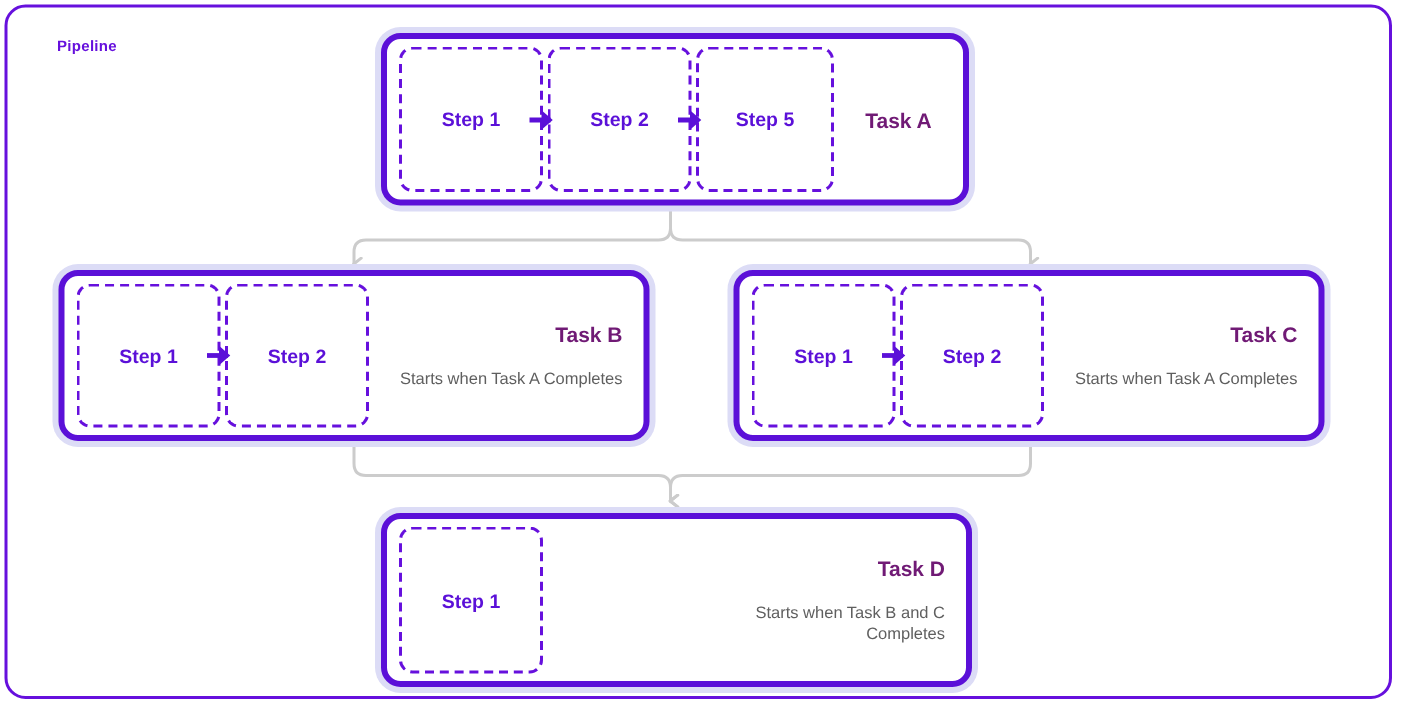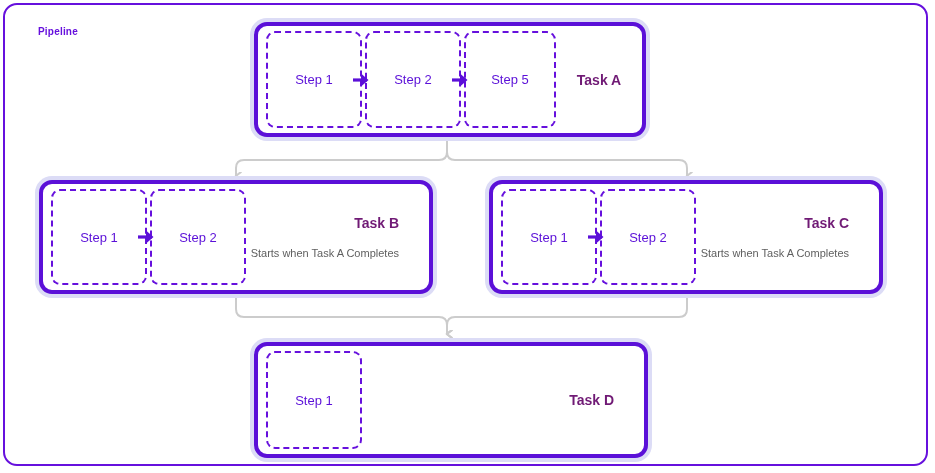--- a/index.html
+++ b/index.html
@@ -42,34 +42,34 @@
   }
   .steps-row{
     display:flex;align-items:center;
     padding:8px 0 8px 8px;
   }
   .step-box{
     box-sizing:border-box;
     border:2px dashed #6610dd;
     border-radius:9px;
     display:flex;align-items:center;justify-content:center;
-    color:#5b10d8;font-size:13px;font-weight:normal;
+    color:#5b10d8;font-size:13px;font-weight:bold;
     background:transparent;
   }
   .step-arrow{
     position:relative;
     width:0px;height:0px;
     z-index:5;
   }
   .step-arrow svg{position:absolute;left:-13px;top:-9px;}
 
   .task-meta{
     flex:1;
     display:flex;flex-direction:column;align-items:flex-end;justify-content:center;
-    padding-right:30px;text-align:right;
+    padding-right:14px;text-align:right;
   }
   .task-title{
     font-size:14px;font-weight:bold;color:#701a75;
     line-height:18px;
   }
   .task-sub{
     font-size:11px;color:#5f5f5f;line-height:14px;margin-top:14px;
     max-width:160px;
   }
   .task-meta.nosub{justify-content:center;}
@@ -161,17 +161,18 @@
     </div>
   </div>
 
   <div class="task-card" style="left:254px;top:342px;width:394px;height:116px;">
     <div class="card-inner">
       <div class="steps-row">
         <div class="step-box" style="width:96px;height:98px;">Step 1</div>
       </div>
       <div class="task-meta">
         <div class="task-title">Task D</div>
+        <div class="task-sub" style="max-width:175px;">Starts when Task B and C Completes</div>
       </div>
     </div>
   </div>
 
 </div>
 
 </body></html>

